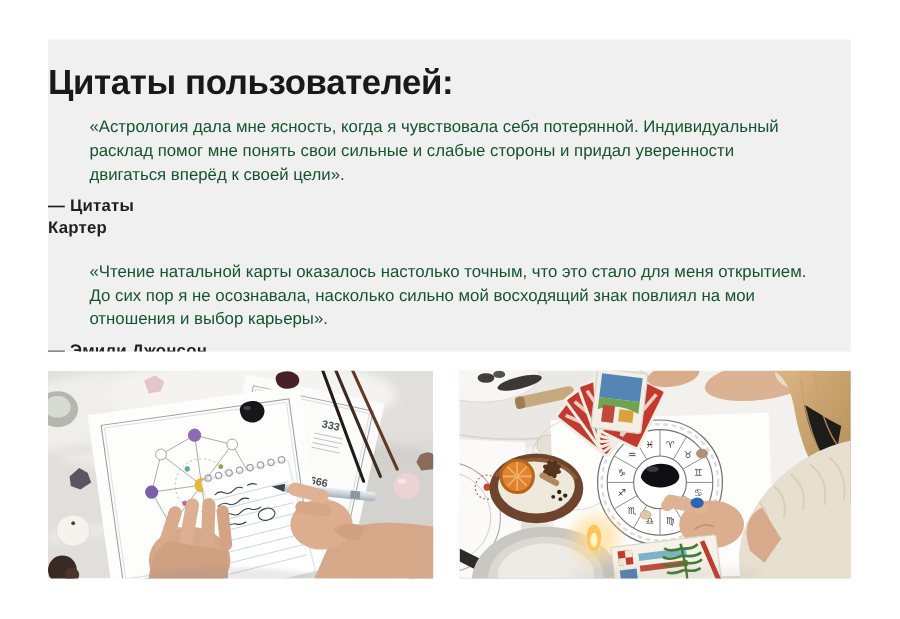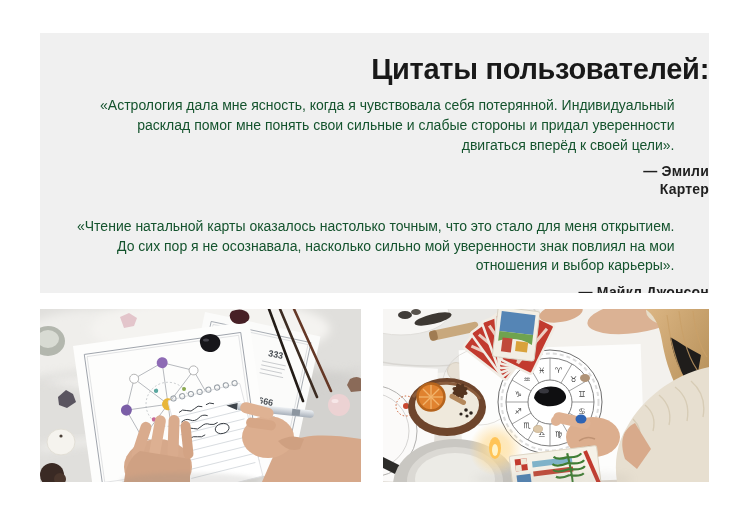--- a/index.html
+++ b/index.html
@@ -2,21 +2,21 @@
 <html lang="ru"><head>
 <meta charset="utf-8">
 <style>
   html,body{margin:0;padding:0;background:#ffffff;}
   body{width:750px;height:516px;font-family:"Liberation Sans",sans-serif;-webkit-font-smoothing:antialiased;}
   .page{position:relative;width:750px;height:516px;background:#fff;overflow:hidden;}
 
   .panel{
     position:absolute;left:40px;top:33px;width:669px;height:260px;
     background:#f0f0f0;box-sizing:border-box;padding-top:20px;
-    text-align:right;overflow:hidden;
+    text-align:left;overflow:hidden;
   }
   .panel h2{
     margin:0 0 11px 0;font-size:29px;line-height:1.12;font-weight:700;
     color:#191919;letter-spacing:-0.3px;
   }
   .quote-block{margin:0 auto;}
   .quote{
     width:600px;margin:0 auto;font-size:14px;line-height:1.4;
     color:#14532d;font-weight:400;
   }
@@ -33,27 +33,27 @@
 </head>
 <body>
 
 <div class="page">
 
   <section class="panel">
     <h2>Цитаты пользователей:</h2>
 
     <div class="quote-block">
       <p class="quote">«Астрология дала мне ясность, когда я чувствовала себя потерянной. Индивидуальный расклад помог мне понять свои сильные и слабые стороны и придал уверенности двигаться вперёд к своей цели».</p>
-      <div class="author">— Эмили
+      <div class="author">— Цитаты
 Картер</div>
     </div>
 
     <div class="quote-block">
-      <p class="quote">«Чтение натальной карты оказалось настолько точным, что это стало для меня открытием. До сих пор я не осознавала, насколько сильно мой уверенности знак повлиял на мои отношения и выбор карьеры».</p>
-      <div class="author">— Майкл Джонсон</div>
+      <p class="quote">«Чтение натальной карты оказалось настолько точным, что это стало для меня открытием. До сих пор я не осознавала, насколько сильно мой восходящий знак повлиял на мои отношения и выбор карьеры».</p>
+      <div class="author">— Эмили Джонсон</div>
     </div>
   </section>
 
   <div class="photos">
 
     <figure>
       <svg width="321" height="173" viewBox="0 0 321 173" role="img" aria-label="Руки записывают заметки рядом с астрологической картой, благовониями и кристаллами">
         <defs>
           <filter id="soft1" x="-40%" y="-40%" width="180%" height="180%">
               <feGaussianBlur stdDeviation="4"></feGaussianBlur>

